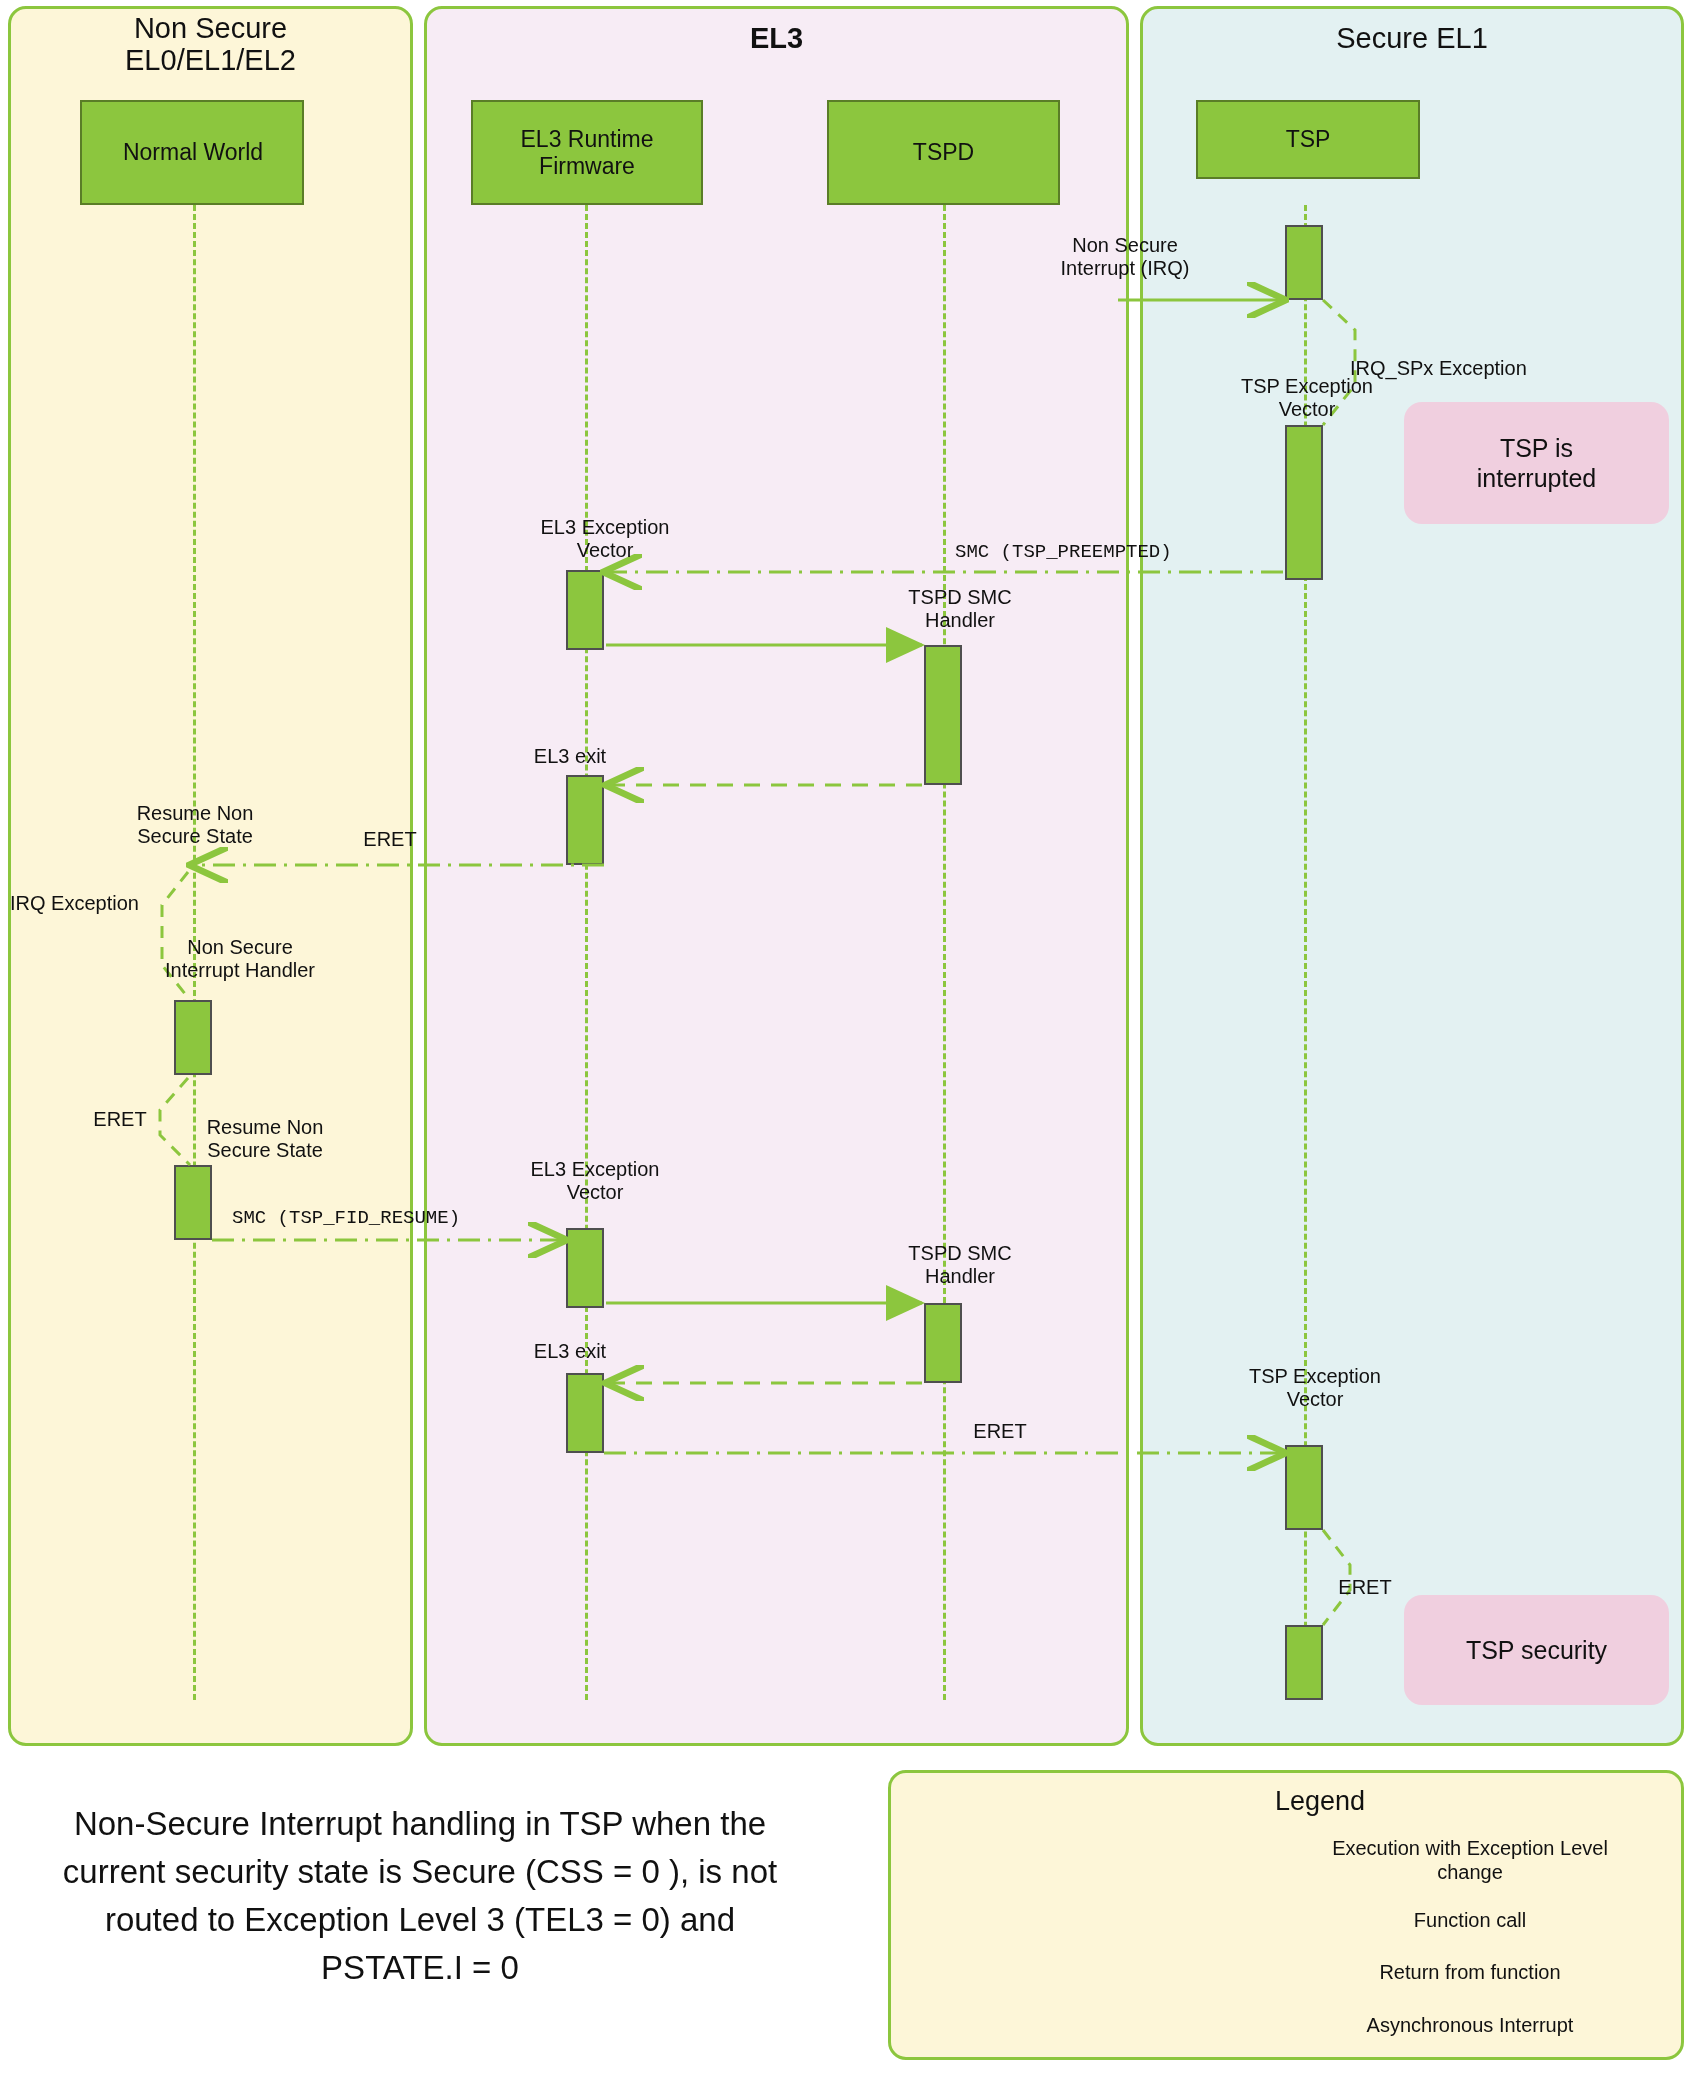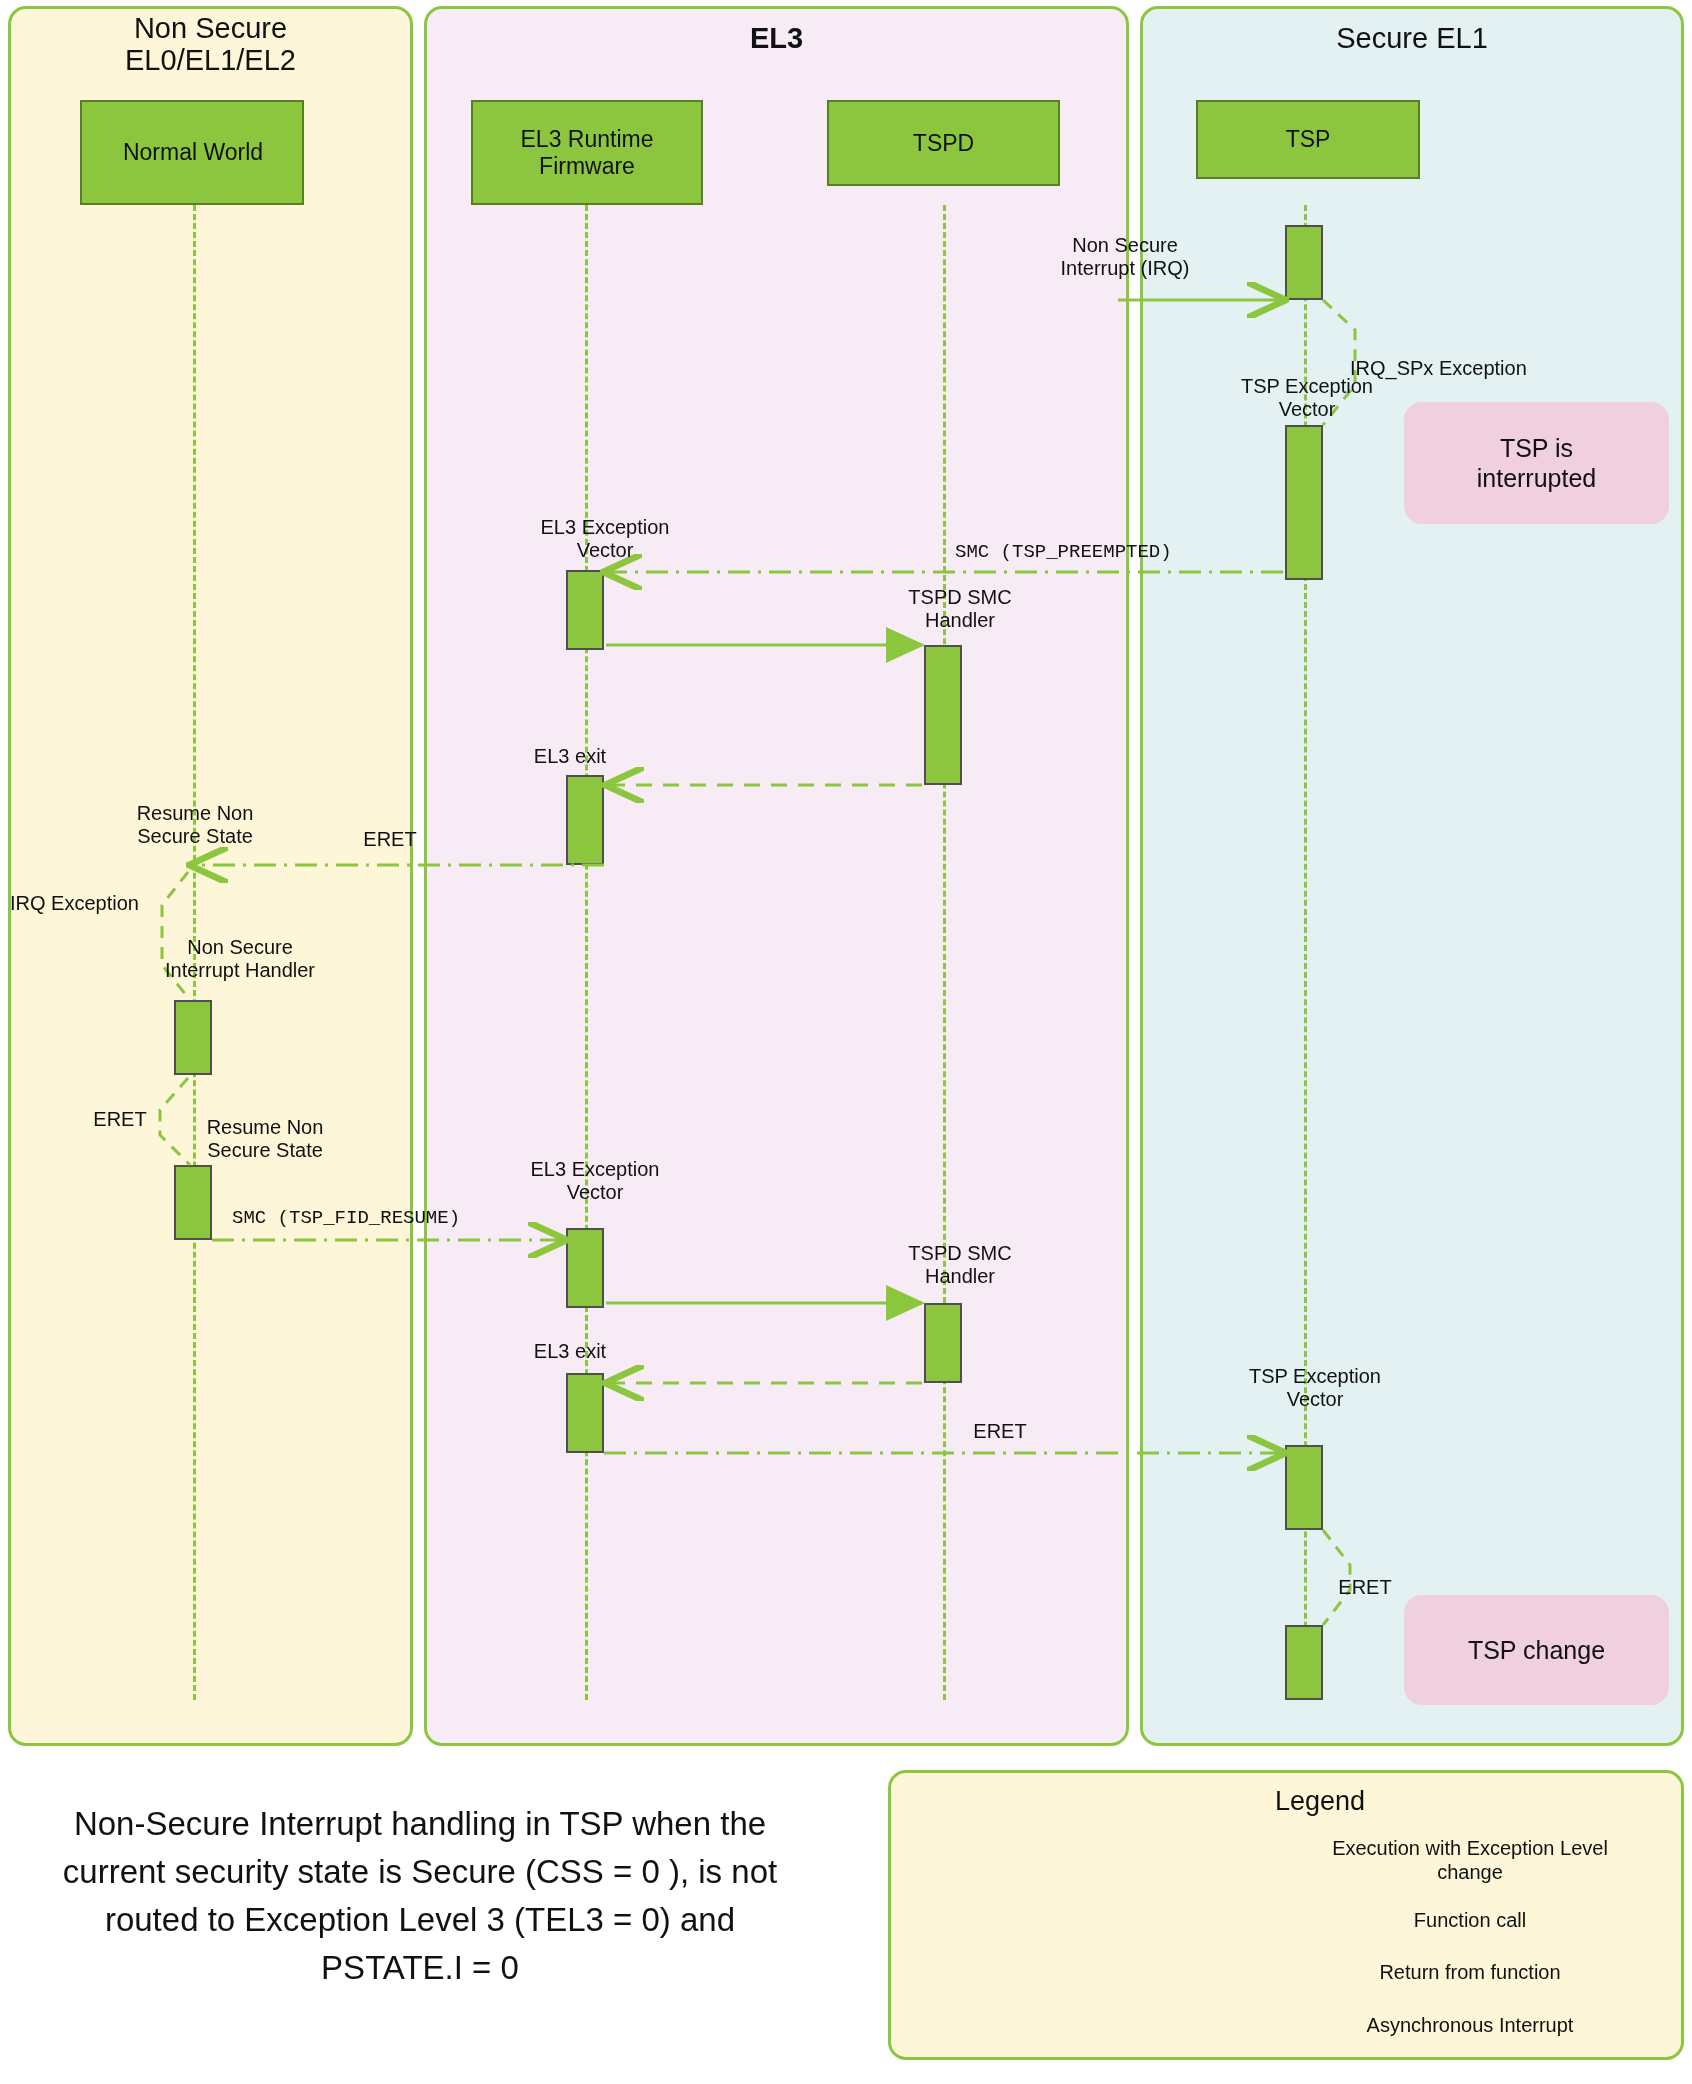--- a/index.html
+++ b/index.html
@@ -34,21 +34,21 @@
   <div class="lane-title" style="left:1140px;top:22px;width:544px;">Secure EL1</div>
 
   <div class="lifeline" style="left:193px;top:205px;height:1495px;"></div>
   <div class="lifeline" style="left:585px;top:205px;height:1495px;"></div>
   <div class="lifeline" style="left:943px;top:205px;height:1495px;"></div>
   <div class="lifeline" style="left:1304px;top:205px;height:1495px;"></div>
 
   <div class="box" style="left:80px;top:100px;width:224px;height:105px;white-space:pre-line;padding-left:8px;">Normal World</div>
   <div class="box" style="left:471px;top:100px;width:232px;height:105px;white-space:pre-line;">EL3 Runtime
 Firmware</div>
-  <div class="box" style="left:827px;top:100px;width:233px;height:86px;white-space:pre-line;">TSPD</div>
+  <div class="box" style="left:827px;top:100px;width:233px;height:105px;white-space:pre-line;">TSPD</div>
   <div class="box" style="left:1196px;top:100px;width:224px;height:79px;white-space:pre-line;">TSP</div>
 
   <div class="act" style="left:1285px;top:225px;width:38px;height:75px;"></div>
   <div class="act" style="left:1285px;top:425px;width:38px;height:155px;"></div>
   <div class="act" style="left:566px;top:570px;width:38px;height:80px;"></div>
   <div class="act" style="left:924px;top:645px;width:38px;height:140px;"></div>
   <div class="act" style="left:566px;top:775px;width:38px;height:90px;"></div>
   <div class="act" style="left:174px;top:1000px;width:38px;height:75px;"></div>
   <div class="act" style="left:174px;top:1165px;width:38px;height:75px;"></div>
   <div class="act" style="left:566px;top:1228px;width:38px;height:80px;"></div>
@@ -128,21 +128,21 @@
   <div class="lbl" style="left:845px;top:1242px;width:230px;white-space:pre-line;">TSPD SMC
 Handler</div>
   <div class="lbl" style="left:470px;top:1340px;width:200px;">EL3 exit</div>
   <div class="lbl" style="left:930px;top:1420px;width:140px;">ERET</div>
   <div class="lbl" style="left:1190px;top:1365px;width:250px;white-space:pre-line;">TSP Exception
 Vector</div>
   <div class="lbl" style="left:1300px;top:1576px;width:130px;">ERET</div>
 
   <div class="note" style="left:1404px;top:402px;width:265px;height:122px;white-space:pre-line;">TSP is
 interrupted</div>
-  <div class="note" style="left:1404px;top:1595px;width:265px;height:110px;white-space:pre-line;">TSP change</div>
+  <div class="note" style="left:1404px;top:1595px;width:265px;height:110px;white-space:pre-line;">TSP security</div>
 
   <div class="caption" style="left:40px;top:1800px;width:760px;white-space:pre-line;">Non-Secure Interrupt handling in TSP when the
 current security state is Secure (CSS = 0 ), is not
 routed to Exception Level 3 (TEL3 = 0) and
 PSTATE.I = 0</div>
 
   <div class="legendbox" style="left:888px;top:1770px;width:796px;height:290px;"></div>
   <div class="legend-title" style="left:888px;top:1786px;width:796px;">Legend</div>
   <div class="legend-item" style="left:1270px;top:1836px;width:400px;white-space:pre-line;">Execution with Exception Level
 change</div>

